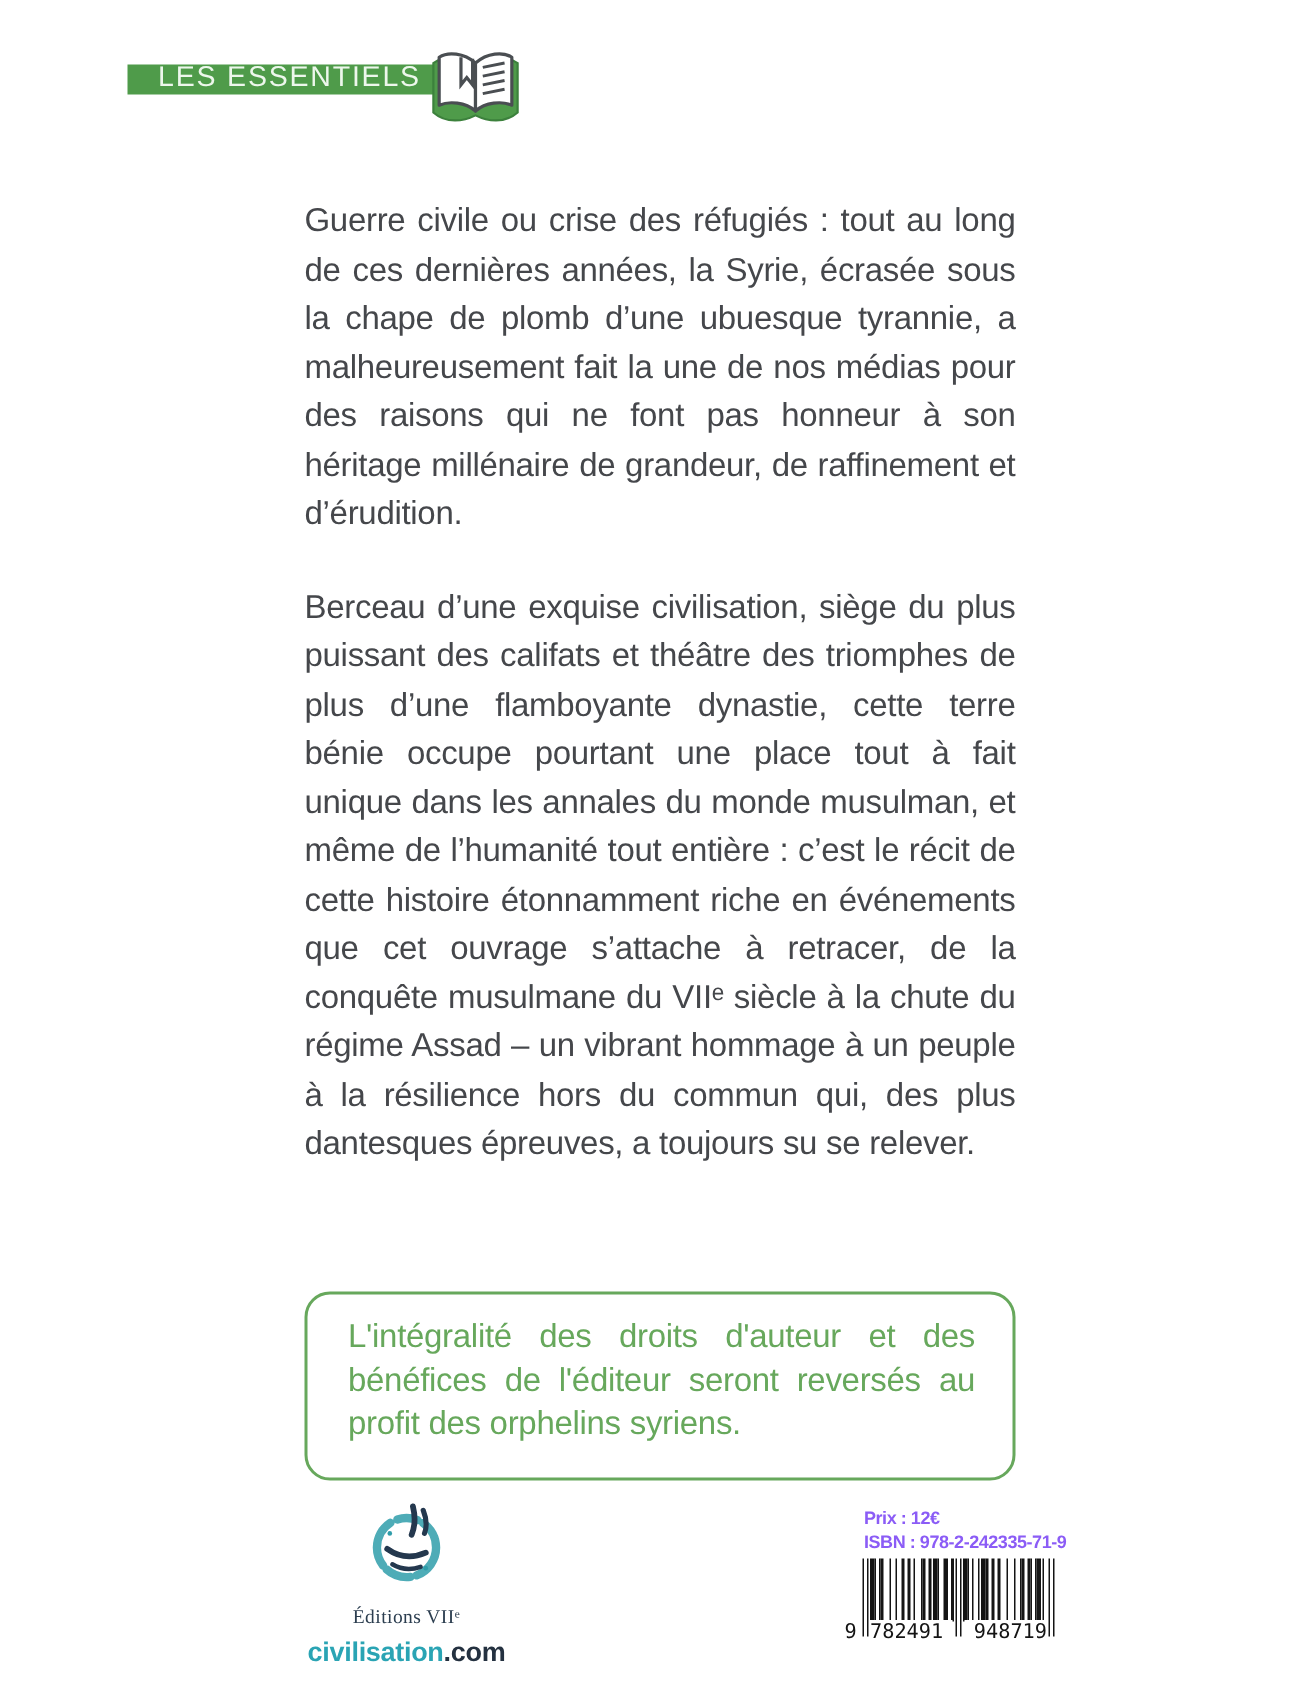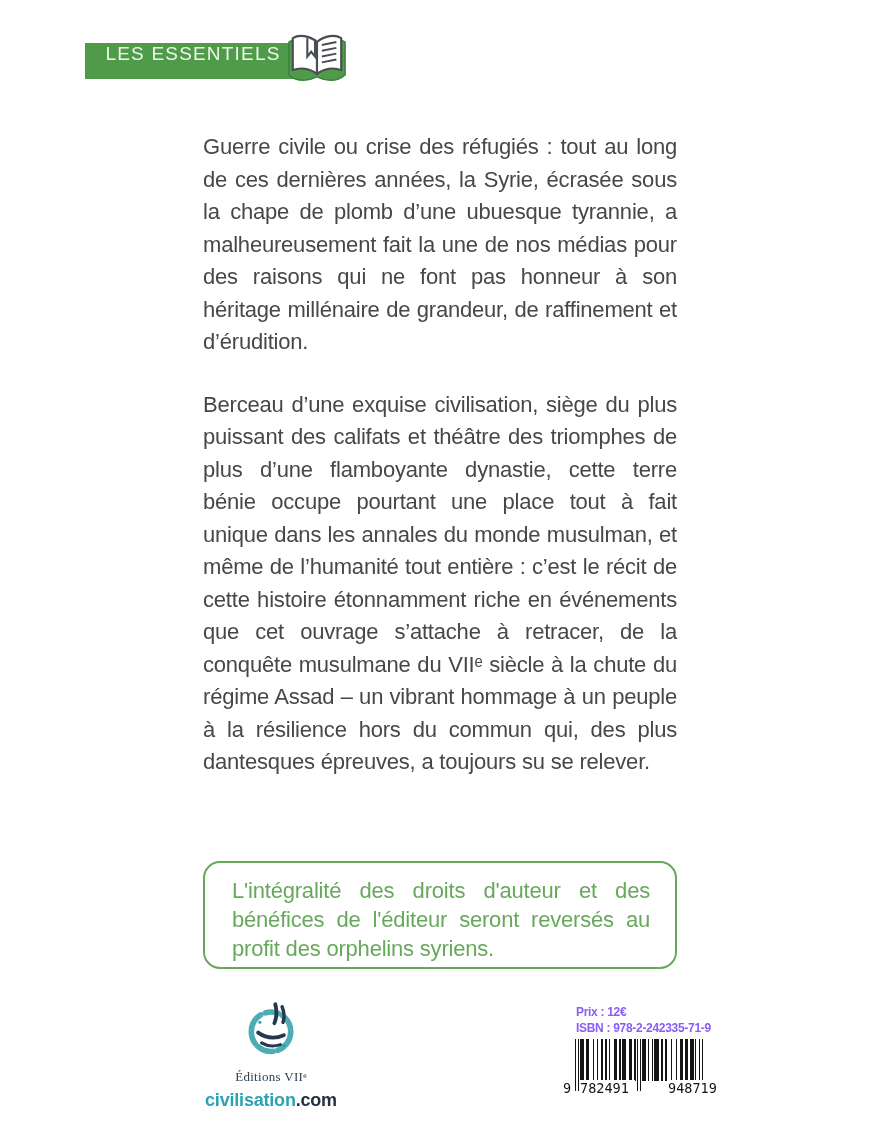--- a/index.html
+++ b/index.html
@@ -5,43 +5,43 @@
   * { margin:0; padding:0; box-sizing:border-box; }
   html,body { background:#ffffff; }
   body { font-family:"Liberation Sans", sans-serif; }
   .cover {
     position:relative; width:870px; height:1131px; background:#ffffff;
     margin:0 auto; overflow:hidden;
   }
 
   
   .banner {
-    position:absolute; left:85px; top:43px; width:216px; height:36px;
-    background:#4f9b4a; display:flex; align-items:flex-start; justify-content:center;
+    position:absolute; left:85px; top:43px; width:216px; height:20px;
+    background:#4f9b4a; display:flex; align-items:flex-end; justify-content:center;
   }
   .banner-label {
     color:#edf7ec; font-size:19px; letter-spacing:1.2px; font-weight:500;
     white-space:nowrap;
   }
   .book-icon { position:absolute; left:286px; top:27px; width:62px; height:63px; }
 
   
   .synopsis {
     position:absolute; left:203px; top:131px; width:474px;
     color:#45474b; font-size:22px; line-height:32.5px; letter-spacing:-0.2px;
     text-align:justify;
   }
   .synopsis p { margin:0 0 30px 0; }
   .synopsis p:last-child { margin-bottom:0; }
 
   
   .notice-box {
     position:absolute; left:203px; top:861px; width:474px; min-height:103px;
     border:2.5px solid #67a85c; border-radius:17px;
-    padding:13px 25px 4px 27px;
+    padding:13px 25px 22px 27px;
     color:#67a85c; font-size:22px; line-height:29px; letter-spacing:-0.2px;
     text-align:justify;
   }
 
   
   .publisher {
     position:absolute; left:188px; top:1000px; width:166px; text-align:center;
   }
   .publisher-logo { display:block; margin:0 auto; }
   .publisher-name {
@@ -61,21 +61,21 @@
   .barcode {
     position:relative; margin-top:3px; margin-left:-1px; width:128px; height:58px;
   }
   .barcode-bars { position:absolute; left:0; top:0; width:128px; height:52px; }
   .barcode-digits {
     position:absolute; left:0; top:39px; width:128px; height:18px;
     font-family:"DejaVu Sans Mono", monospace; font-size:13.5px; color:#141414;
   }
   .digit-left   { position:absolute; left:-12px; top:2px; }
   .digit-group1 { position:absolute; left:5px;  top:2px; width:55px; text-align:left; background:#fff; }
-  .digit-group2 { position:absolute; left:68px; top:2px; width:55px; text-align:left; background:#fff;margin-left:25px; }
+  .digit-group2 { position:absolute; left:68px; top:2px; width:55px; text-align:right; background:#fff; }
 </style>
 </head>
 <body>
 
 <div class="cover">
 
   <div class="banner">
     <span class="banner-label">LES ESSENTIELS</span>
   </div>
   <span class="book-icon">

